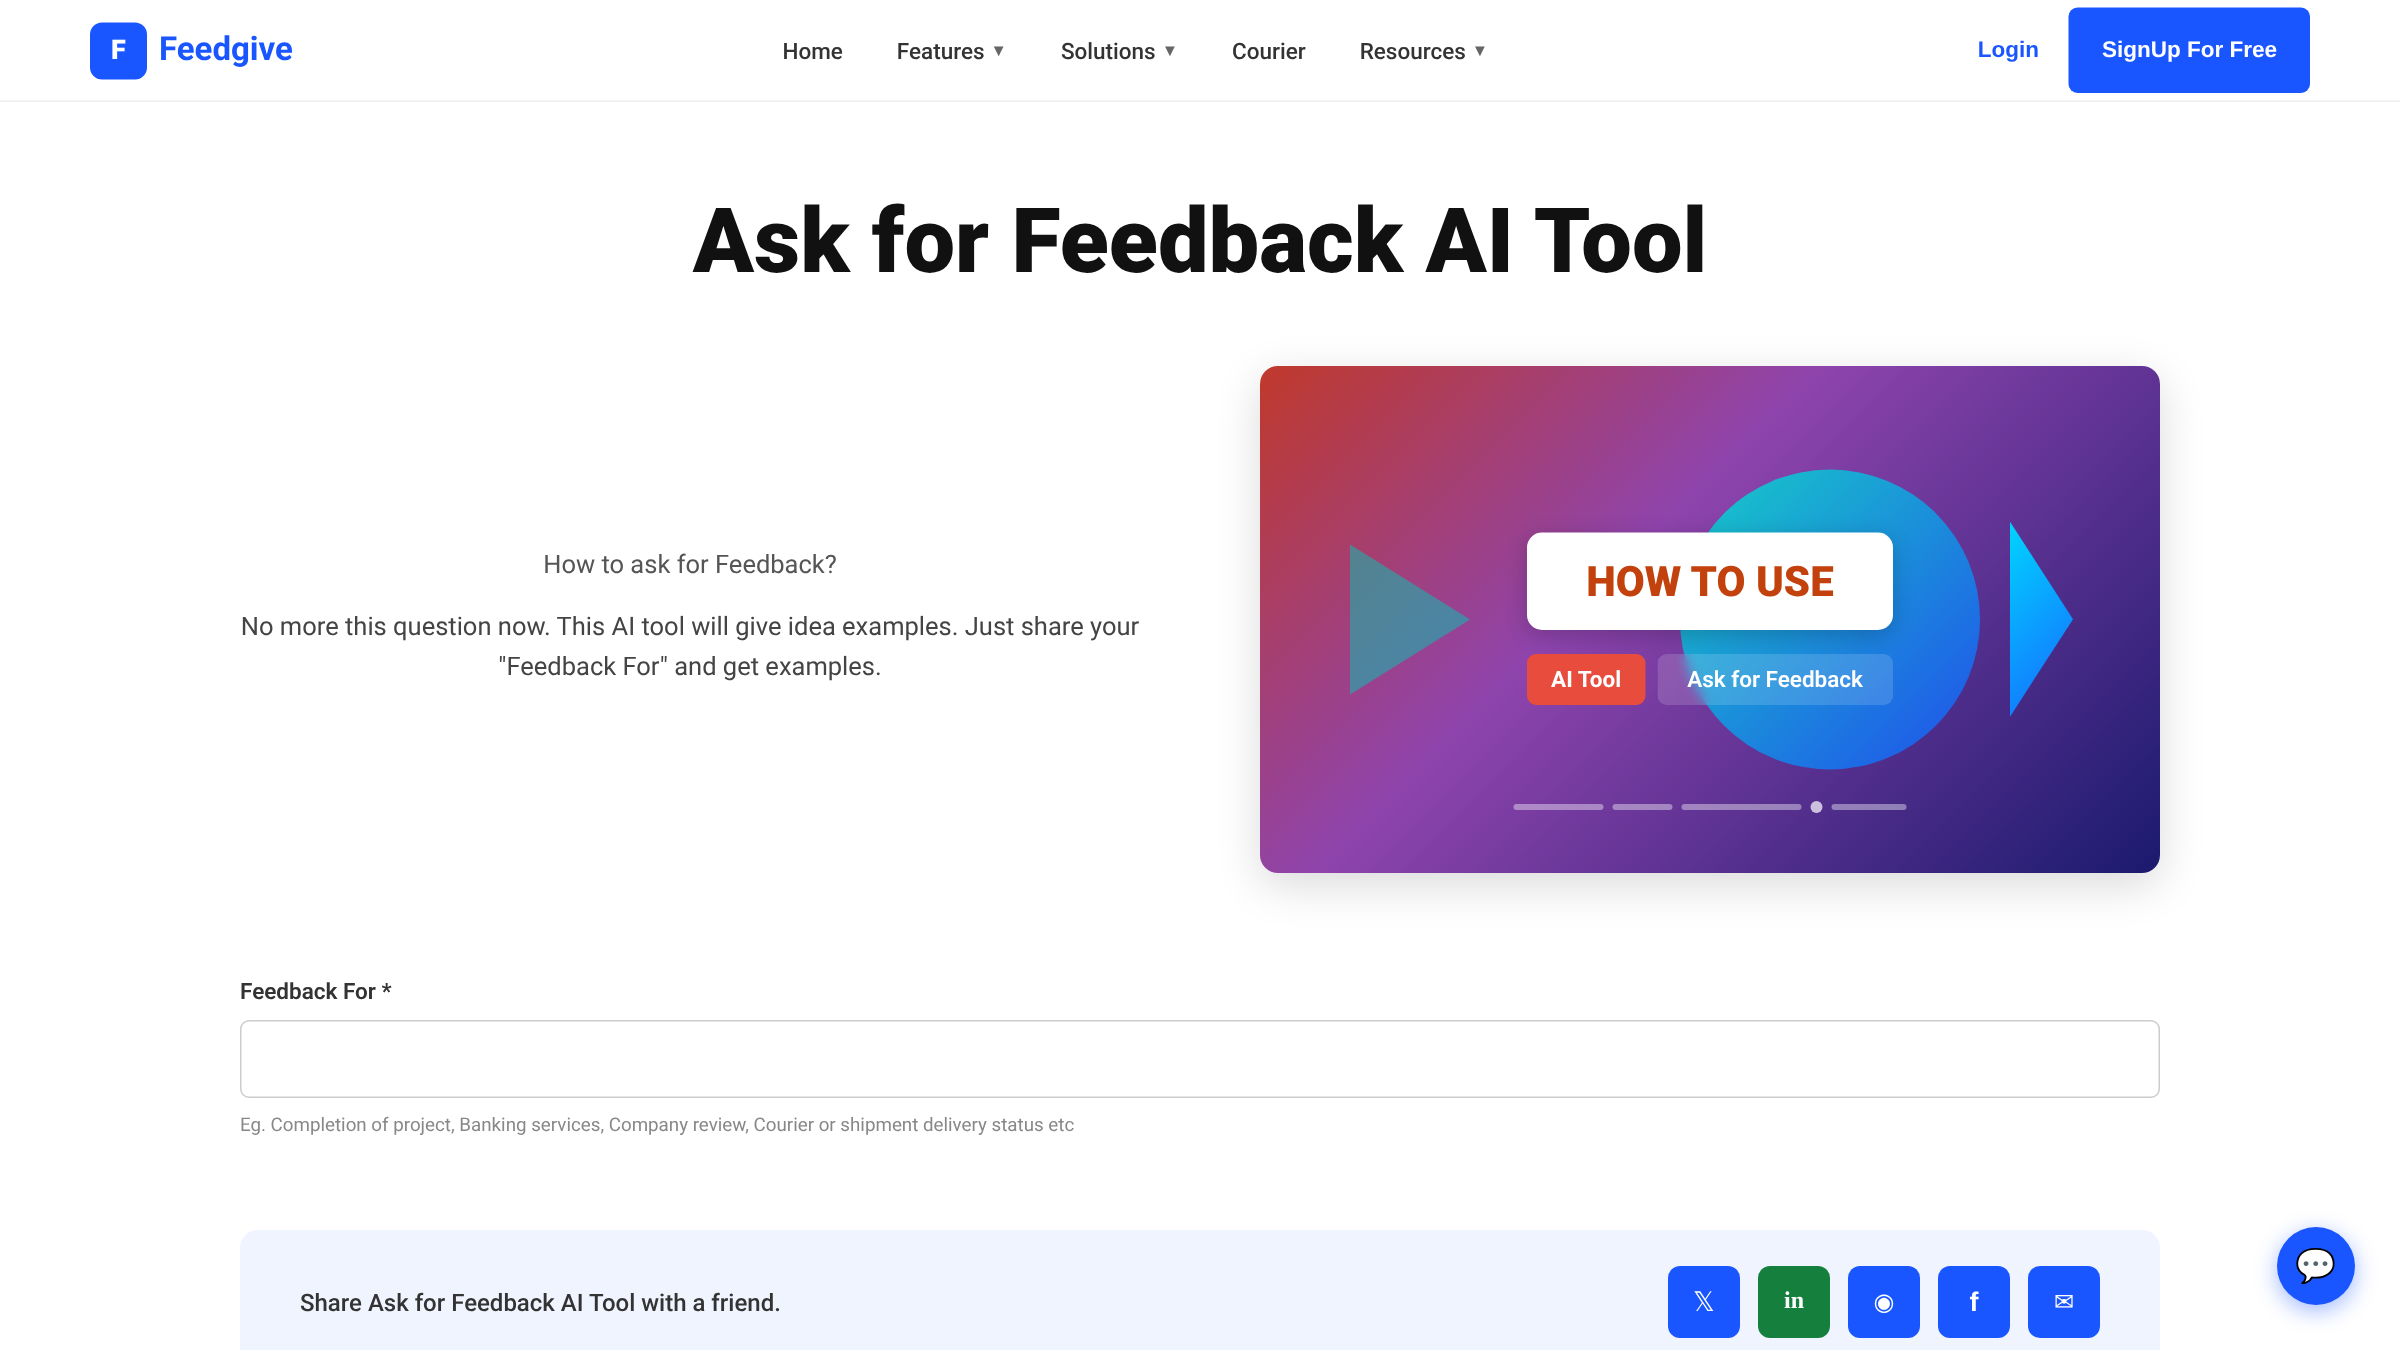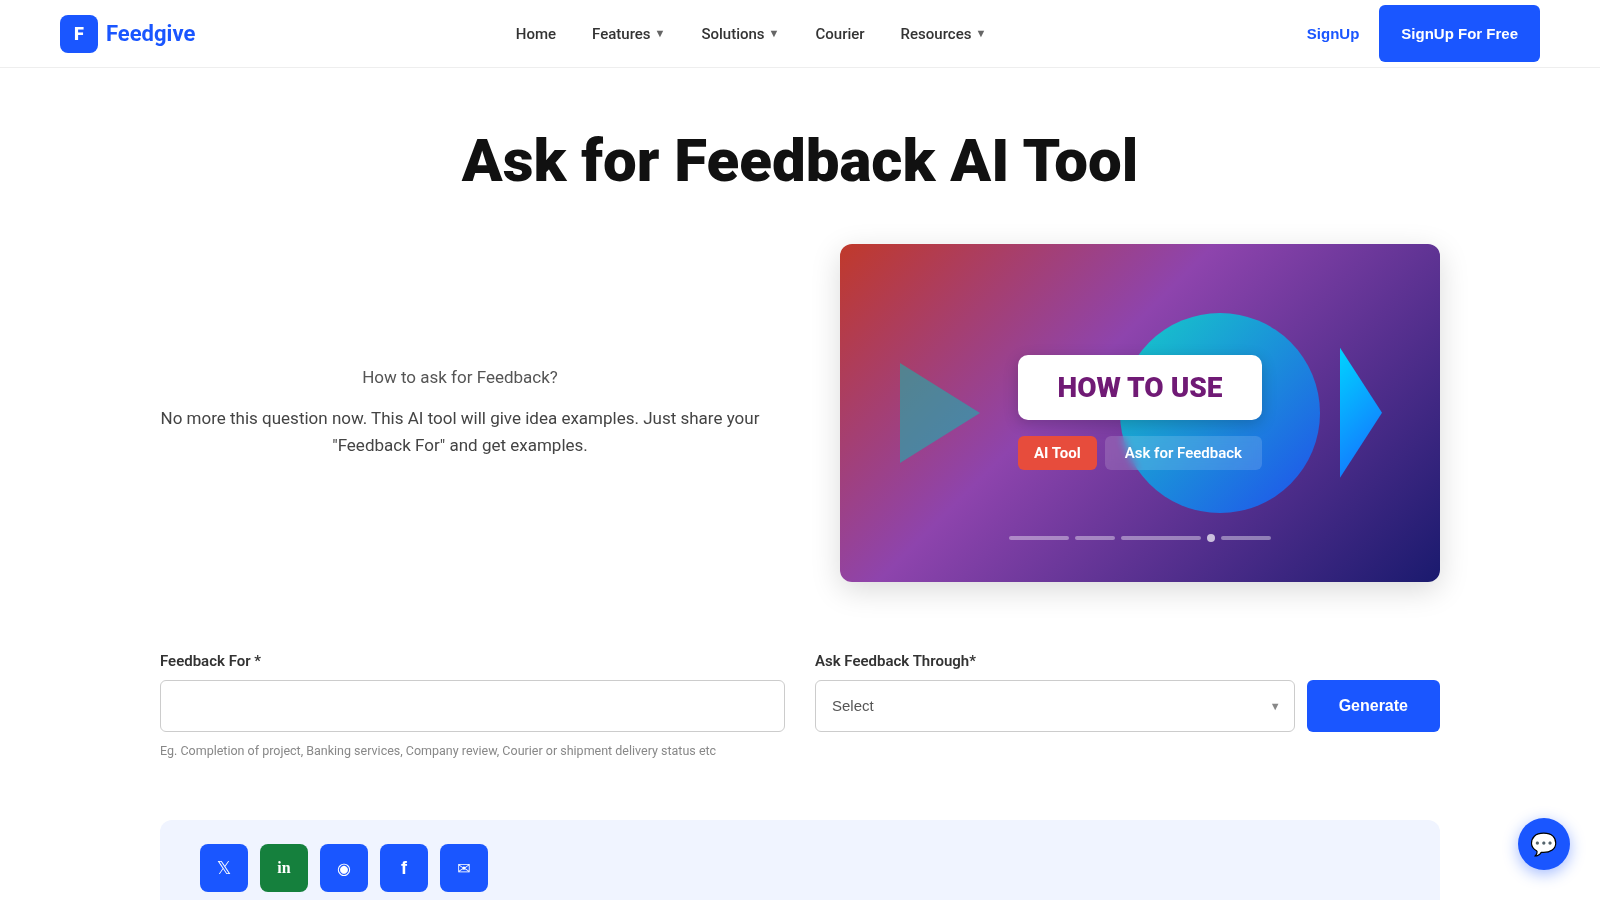--- a/index.html
+++ b/index.html
@@ -75,21 +75,21 @@
       position: absolute; bottom: 40px; left: 50%; transform: translateX(-50%);
       display: flex; gap: 6px; align-items: center;
     }
     .video-line { height: 4px; border-radius: 2px; background: rgba(255,255,255,0.4); }
     .video-dot { width: 8px; height: 8px; border-radius: 50%; background: rgba(255,255,255,0.7); }
     .video-center-content {
       position: relative; z-index: 2; text-align: center;
     }
     .how-to-use-box {
       background: #fff; border-radius: 10px; padding: 16px 32px;
-      font-size: 28px; font-weight: 900; color: #701a75; margin-bottom: 16px;
+      font-size: 28px; font-weight: 900; color: #c2410c; margin-bottom: 16px;
       box-shadow: 0 4px 15px rgba(0,0,0,0.2);
     }
     .tags-row { display: flex; gap: 8px; justify-content: center; align-items: center; }
     .tag-ai { background: #e74c3c; color: #fff; border-radius: 6px; padding: 8px 16px; font-size: 15px; font-weight: 700; }
     .tag-ask { background: rgba(255,255,255,0.15); backdrop-filter: blur(4px); color: #fff; border-radius: 6px; padding: 8px 20px; font-size: 15px; font-weight: 600; }
 
     
     .form-section { display: flex; gap: 30px; align-items: flex-start; margin-bottom: 60px; padding-top: 10px; }
     .form-group { display: flex; flex-direction: column; gap: 6px; }
     .form-group-left { flex: 1; }
@@ -169,21 +169,21 @@
     <a class="nav-link" href="#">
       <span>Courier</span>
     </a>
     <a class="nav-link" href="#">
       <span>Resources</span>
       <span class="chevron">▼</span>
     </a>
   </div>
 
   <div class="nav-actions">
-    <button class="login-btn">SignUp</button>
+    <button class="login-btn">Login</button>
     <button class="signup-btn">SignUp For Free</button>
   </div>
 </nav>
 
 <div class="main">
 
   <h1 class="hero-title">Ask for Feedback AI Tool</h1>
 
   <div class="two-col">
     <div class="left-col">
@@ -214,38 +214,24 @@
     </div>
   </div>
 
   <div class="form-section">
     <div class="form-group form-group-left">
       <label class="form-label">Feedback For *</label>
       <input class="form-input" type="text" style="">
       <span class="form-hint">Eg. Completion of project, Banking services, Company review,
 Courier or shipment delivery status etc</span>
     </div>
-    <div class="form-group form-group-right">
-      <label class="form-label">Ask Feedback Through*</label>
-      <div class="form-right-row">
-        <div class="select-wrapper" style="flex:1">
-          <select class="form-select">
-            <option>Select</option>
-            <option>Email</option>
-            <option>SMS</option>
-            <option>Social Media</option>
-            <option>In Person</option>
-          </select>
-        </div>
-        <button class="generate-btn">Generate</button>
-      </div>
-    </div>
   </div>
 
   <div class="share-banner">
+    <span class="share-text">Share Ask for Feedback AI Tool with a friend.</span>
     <div class="social-btns">
       <button class="social-btn" style="background:#1a56ff">
         <span>𝕏</span>
       </button>
       <button class="social-btn" style="background:#15803d">
         <span style="font-family:serif;font-weight:bold;font-size:16px">in</span>
       </button>
       <button class="social-btn" style="background:#1a56ff">
         <span style="font-size:16px">◉</span>
       </button>

